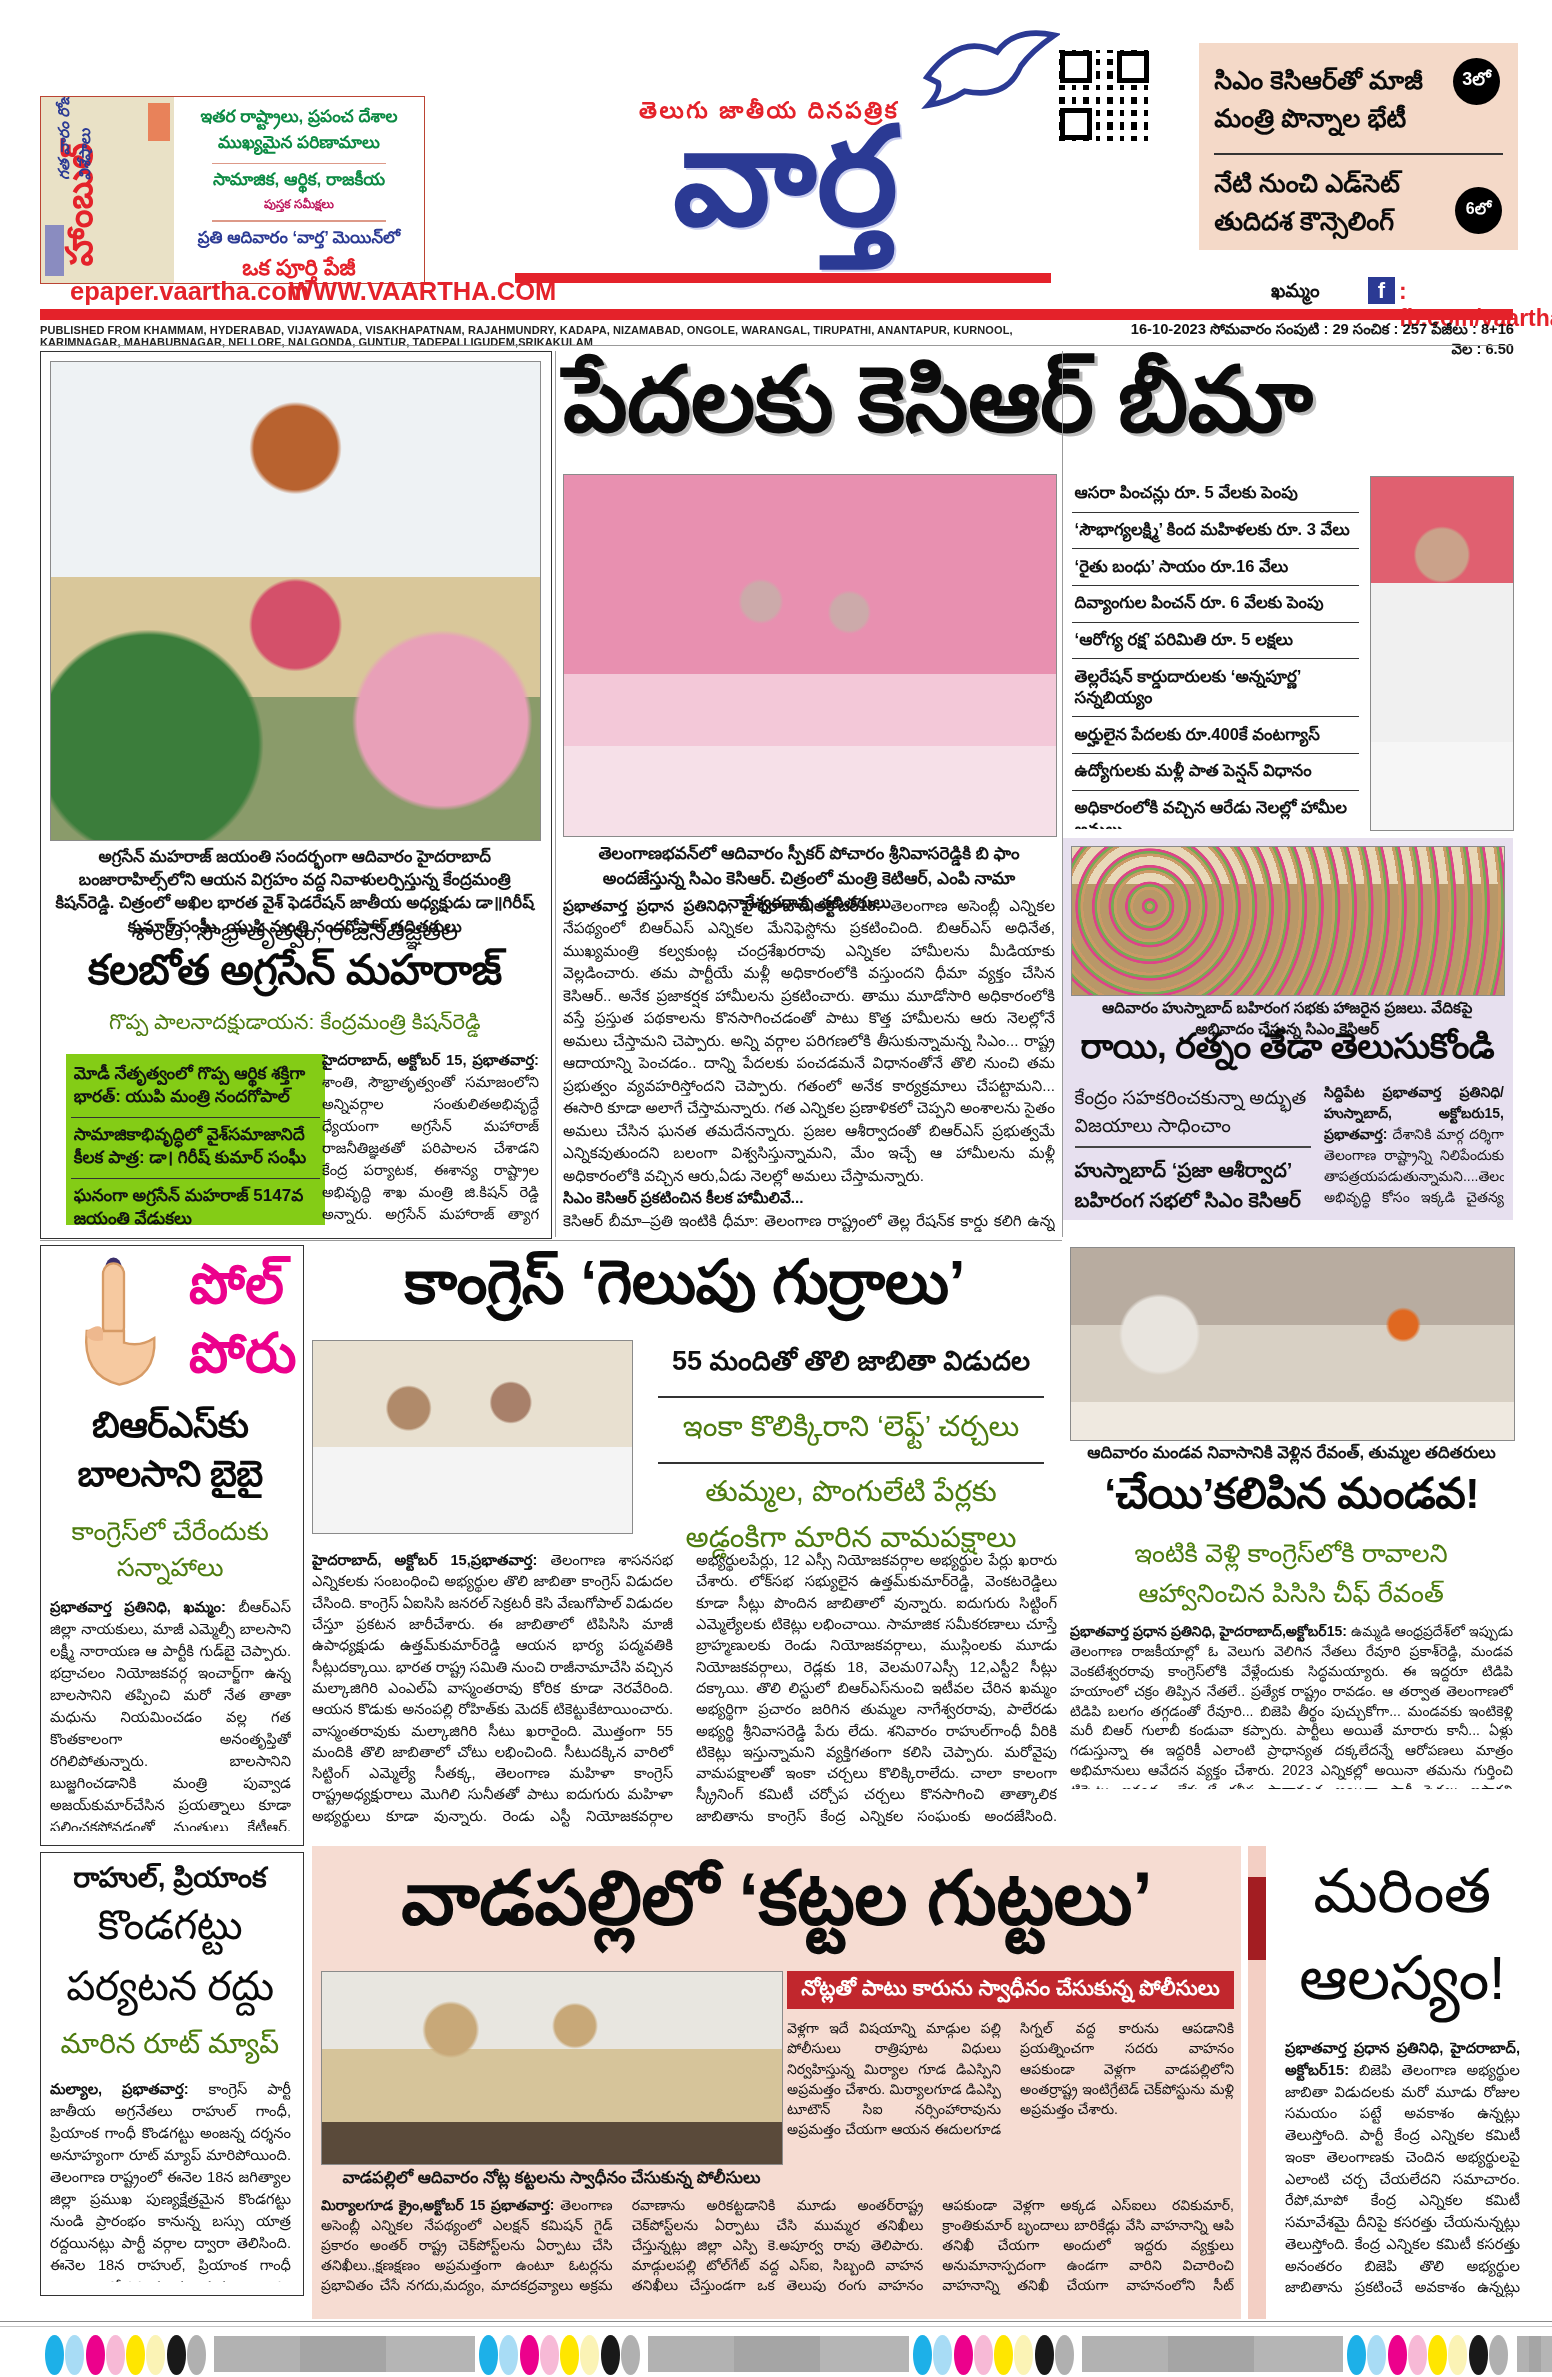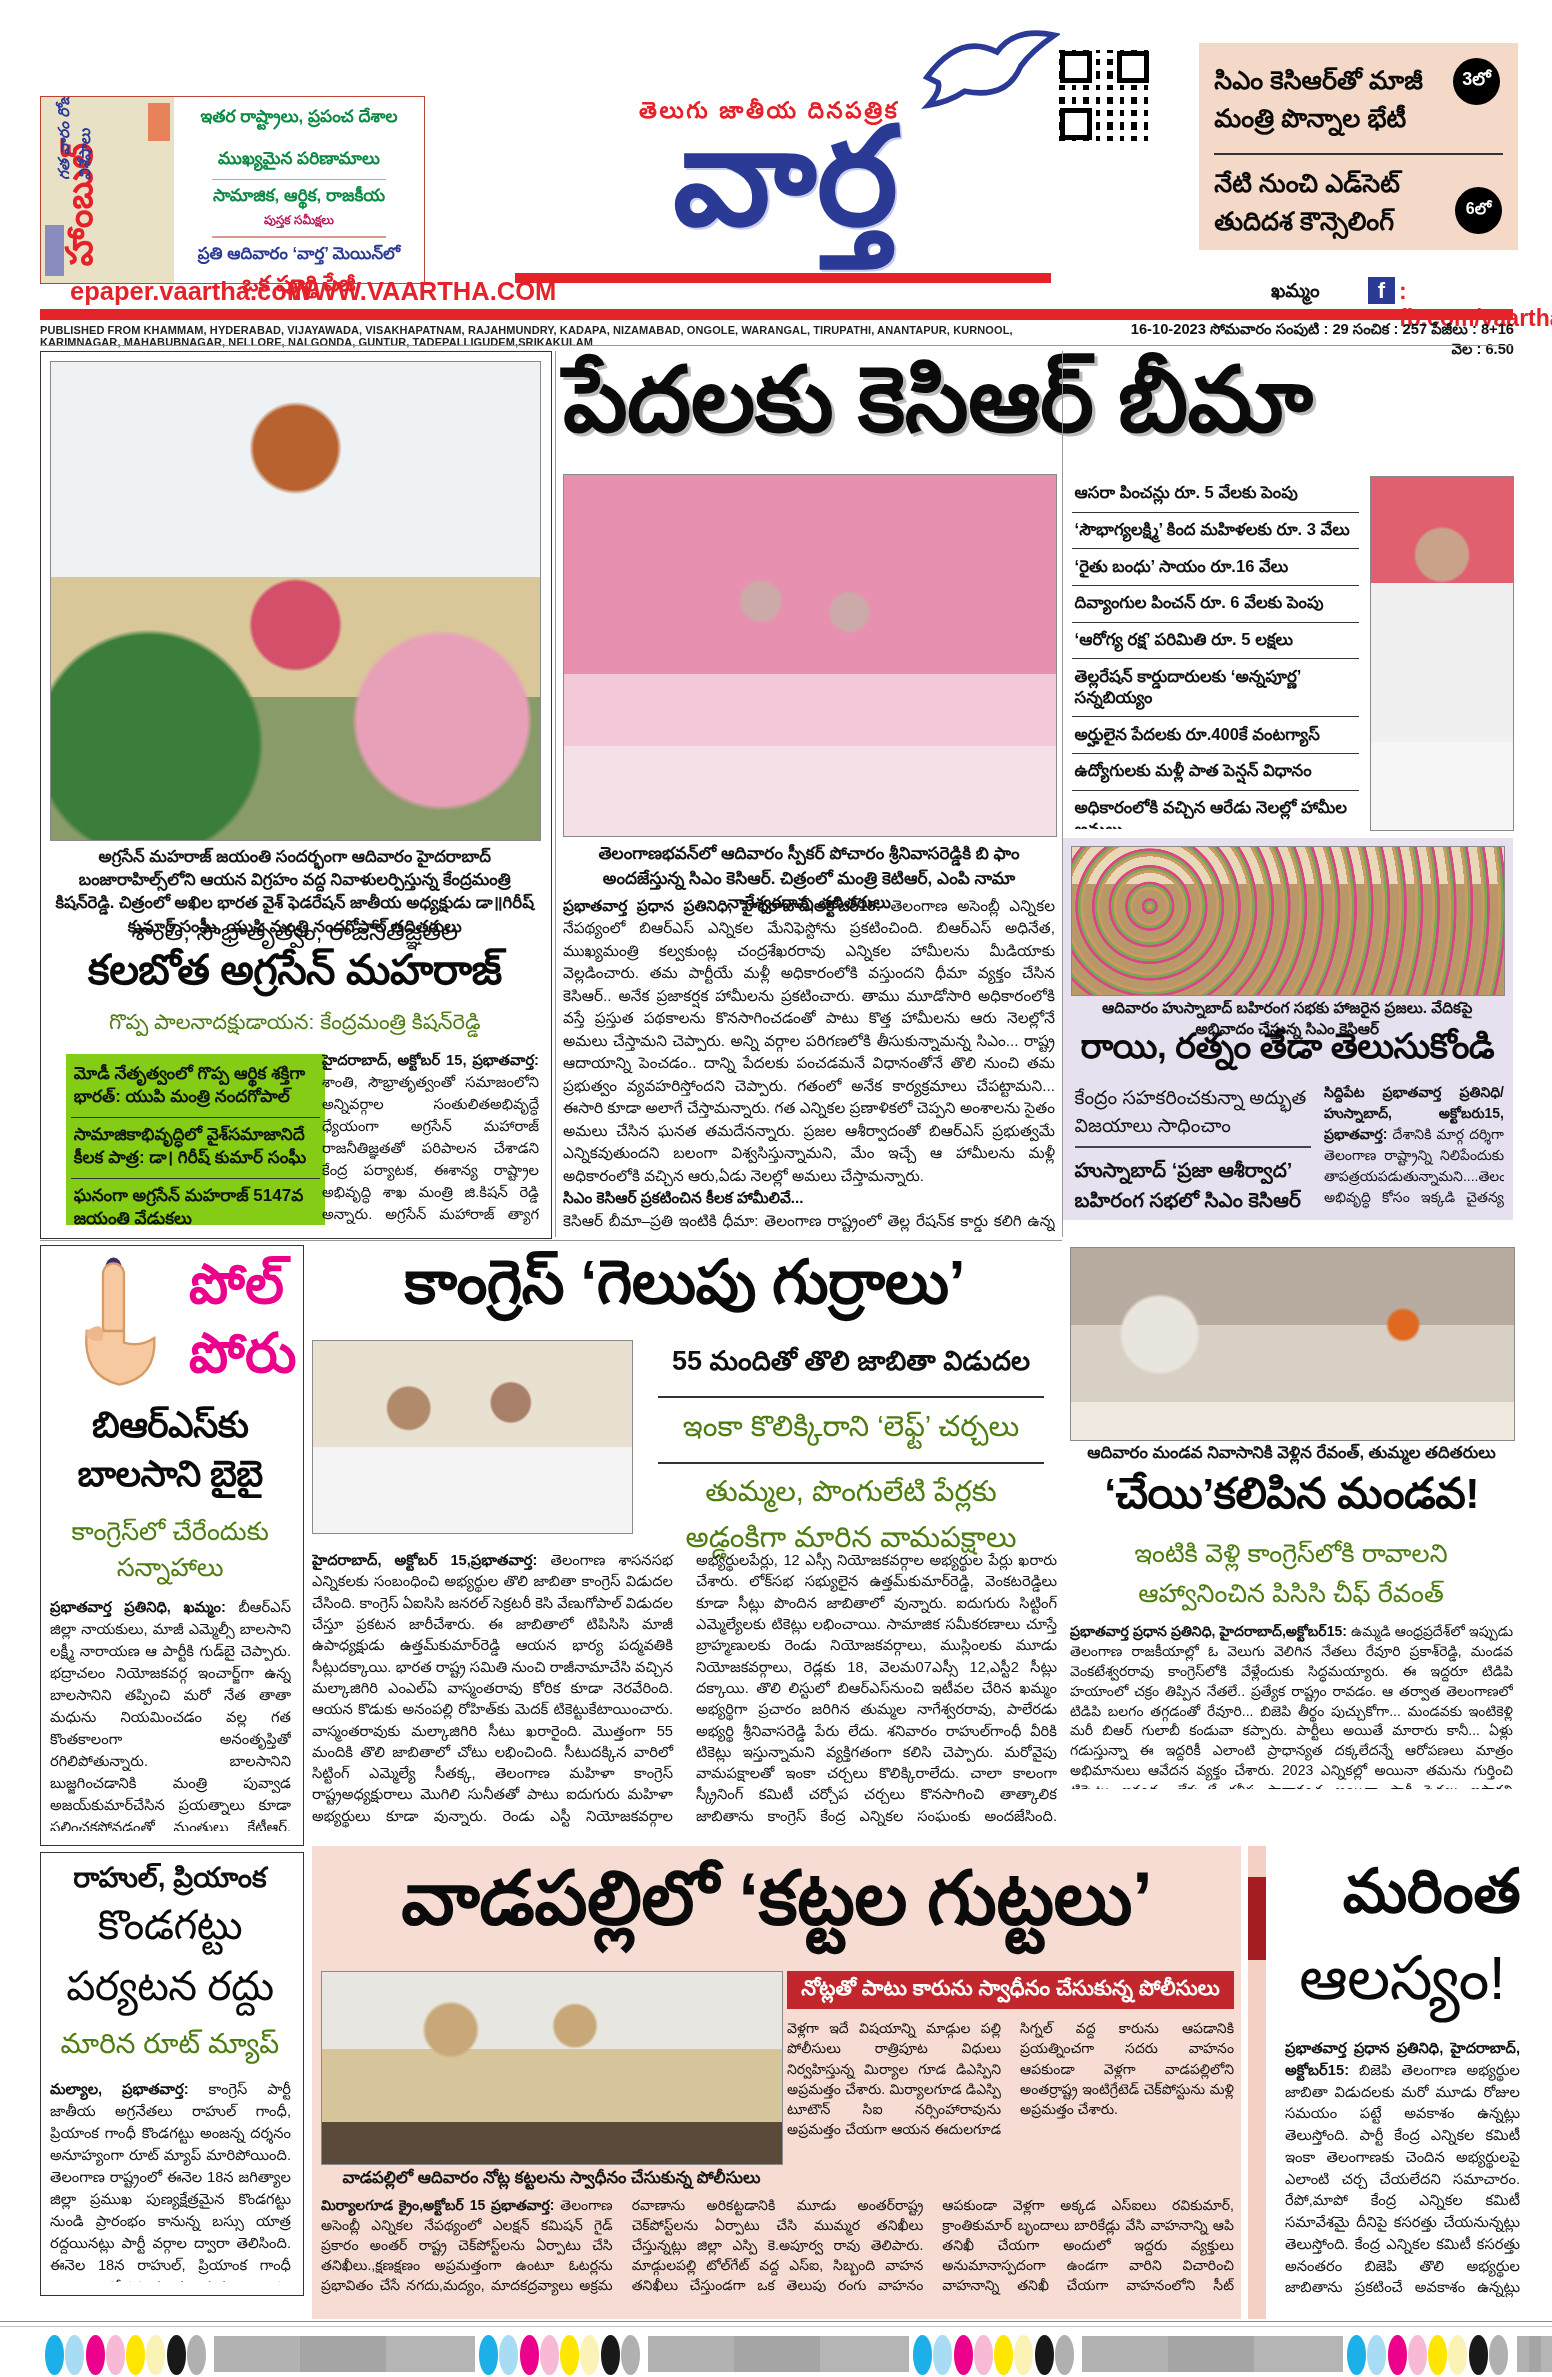--- a/index.html
+++ b/index.html
@@ -38,21 +38,21 @@
 
   <div class="abs boxed" style="left:40px;top:96px;width:383px;height:186px;border-color:#b43;display:flex;">
     <div class="abs" style="left:0;top:0;width:133px;height:100%;background:#e9e1c6;border-right:1.9px solid #b43;overflow:hidden;">
       <div class="abs" style="left:107px;top:6.4px;width:22px;height:38px;background:#e8825a;"></div>
       <div class="abs" style="left:3.8px;top:128px;width:19px;height:51px;background:#8a8cc0;"></div>
       <div class="abs" style="left:-40px;top:82px;width:166px;transform:rotate(-90deg);color:#e4222a;font-weight:bold;font-size:37px;text-align:center;">హాంబుల్</div>
       <div class="abs" style="left:14px;top:83px;width:160px;transform:rotate(-90deg);transform-origin:left top;color:#2b3a94;font-weight:bold;font-size:15.3px;font-style:italic;">గత వారం రోజులపై విశేషాలు</div>
     </div>
     <div class="abs center" style="left:133px;top:0;width:250px;height:100%;background:#fff;">
       <div style="color:#0c8a43;font-weight:bold;font-size:17px;margin-top:10.2px;">ఇతర రాష్ట్రాలు, ప్రపంచ దేశాల</div>
-      <div style="color:#0c8a43;font-weight:bold;font-size:17px;margin-top:19px;">ముఖ్యమైన పరిణామాలు</div>
+      <div style="color:#0c8a43;font-weight:bold;font-size:17px;margin-top:3px;">ముఖ్యమైన పరిణామాలు</div>
       <div style="height:1.3px;background:#d98;margin:6.4px 38px;"></div>
       <div style="color:#0c8a43;font-weight:bold;font-size:17px;">సామాజిక, ఆర్థిక, రాజకీయ</div>
       <div style="color:#be185d;font-weight:bold;font-size:12px;margin-top:3.8px;">పుస్తక సమీక్షలు</div>
       <div style="height:1.3px;background:#d98;margin:6.4px 38px;"></div>
       <div style="color:#2b3a94;font-weight:bold;font-size:16.6px;">ప్రతి ఆదివారం ‘వార్త’ మెయిన్‌లో</div>
       <div style="color:#e4222a;font-weight:bold;font-size:22px;margin-top:3.8px;">ఒక పూర్తి పేజీ</div>
     </div>
   </div>
 
   <div class="abs" style="left:639px;top:97px;width:307px;color:#e4222a;font-weight:bold;font-size:23px;letter-spacing:2.6px;">తెలుగు జాతీయ దినపత్రిక</div>
@@ -239,21 +239,21 @@
     </p>
     <div class="abs cap center" style="left:19px;top:322px;width:441px;font-size:16.6px;">వాడపల్లిలో ఆదివారం నోట్ల కట్టలను స్వాధీనం చేసుకున్న పోలీసులు</div>
     <p class="abs body-text" style="left:9px;top:350px;width:913px;height:114px;font-size:14px;line-height:1.42;margin:0;column-count:3;column-gap:19px;">
       <b>మిర్యాలగూడ క్రైం,అక్టోబర్ 15 ప్రభాతవార్త:</b>
       <span>తెలంగాణ అసెంబ్లీ ఎన్నికల నేపథ్యంలో ఎలక్షన్ కమిషన్ గైడ్ ప్రకారం అంతర్ రాష్ట్ర చెక్‌పోస్ట్‌లను ఏర్పాటు చేసి తనిఖీలు.,క్షణక్షణం అప్రమత్తంగా ఉంటూ ఓటర్లను ప్రభావితం చేసే నగదు,మద్యం, మాదకద్రవ్యాలు అక్రమ రవాణాను అరికట్టడానికి మూడు అంతర్‌రాష్ట్ర చెక్‌పోస్ట్‌లను ఏర్పాటు చేసి ముమ్మర తనిఖీలు చేస్తున్నట్లు జిల్లా ఎస్పి కె.అపూర్వ రావు తెలిపారు. మాడ్గులపల్లి టోల్‌గేట్ వద్ద ఎస్ఐ, సిబ్బంది వాహన తనిఖీలు చేస్తుండగా ఒక తెలుపు రంగు వాహనం ఆపకుండా వెళ్లగా అక్కడ ఎస్ఐలు రవికుమార్, క్రాంతికుమార్ బృందాలు బారికేడ్లు వేసి వాహనాన్ని ఆపి తనిఖీ చేయగా అందులో ఇద్దరు వ్యక్తులు అనుమానాస్పదంగా ఉండగా వారిని విచారించి వాహనాన్ని తనిఖీ చేయగా వాహనంలోని సీట్ కిందభాగంలో రహస్య గదులు తయారు చేసుకొని అందులో 3 కోట్ల నాలుగు లక్షల రూపాయలు అక్రమగా డబ్బు దాచినట్లు గుర్తించడం జరిగిందన్నారు.అనుమానితులు విపుల్‌కుమార్, అమరేసిన్హ్‌జాలా ర్యాష్ డ్రైవింగ్ హైవేపై ప్రయాణికుడికి ప్రమాదం కలిగించడం, తనిఖీ చేసే పోలీస్‌అధికారికి విధేయత చూపకపోవడం వాహన రూపం మార్చి ప్రత్యేకమైన చాంబర్ ఏర్పాటు చేసినందుకు వివిధ సెక్షన్ల కిందకేసులు నమోదు చేసినట్లు ఎస్పి అపూర్వరావు తెలిపారు.డిఎస్పి వెంకటగిరి ఆధ్వర్యంలో సిఐలు నర్సింహారావు, సత్య నారాయణ, ఎస్ఐలు రవికుమార్, క్రాంతికుమార్, సిబ్బందిని ఎస్పి అభినందించారు. కాగా ఎన్నికలు జరగనున్న నేపథ్యంలో జిల్లా ప్రజలు తమ ఓటుహక్కును స్వేచ్ఛగా వినియోగించుకునేందుకు ఓటర్లు ఎలాంటి ప్రలోభాలకు గురి కాకుండా పటిష్ట చర్యలు తీసుకుంటున్నామని, దీనిలో భాగంగా ఇప్పటి వరకు 2800 మందిని బైండోవర్ చేయడం జరిగిందని జిల్లా ఎస్పి అపూర్వరావు తెలిపారు. ఎవరైనా ఎన్నికల కోడ్ ఉల్లంగించి శాంతిభద్రతలకు విఘాతం కల్పిస్తే డయల్ 100గాని సంబంధిత పోలీస్ అధికారులకు తెలియజేయాలన్నారు. ఎన్నికల కోడ్ నేపథ్యంలో జిల్లా పోలీస్ ప్రత్యేక నిఘా ఏర్పాటు చేసి ఇప్పటి వరకు రూ.7.39 కోట్ల నగదు, 40లక్షల విలువ గల మద్యం, 1.71 కోట్ల విలువ గల గంజాయి, 80 లక్షల విలువ గల గోల్డ్ పట్టుకున్నట్లు తెలిపారు.</span>
     </p>
   </div>
 
   <div class="abs" style="left:1248px;top:1846px;width:18px;height:473px;background:#f3cfc4;"></div>
   <div class="abs" style="left:1248px;top:1877px;width:18px;height:83px;background:#a31d22;"></div>
-  <div class="abs headline center" style="left:1284px;top:1856px;width:236px;font-size:61px;font-weight:bold;text-align:right;">మరింత</div>
+  <div class="abs headline center" style="left:1284px;top:1856px;width:236px;font-size:61px;font-weight:normal;">మరింత</div>
   <div class="abs headline center" style="left:1284px;top:1943px;width:236px;font-size:61px;font-weight:normal;">ఆలస్యం!</div>
   <p class="abs body-text" style="left:1285px;top:2038px;width:235px;height:261px;font-size:14.7px;line-height:1.48;margin:0;">
     <b>ప్రభాతవార్త ప్రధాన ప్రతినిధి, హైదరాబాద్, అక్టోబర్15:</b>
     <span>బిజెపి తెలంగాణ అభ్యర్థుల జాబితా విడుదలకు మరో మూడు రోజుల సమయం పట్టే అవకాశం ఉన్నట్లు తెలుస్తోంది. పార్టీ కేంద్ర ఎన్నికల కమిటీ ఇంకా తెలంగాణకు చెందిన అభ్యర్థులపై ఎలాంటి చర్చ చేయలేదని సమాచారం. రేపో,మాపో కేంద్ర ఎన్నికల కమిటీ సమావేశమై దీనిపై కసరత్తు చేయనున్నట్లు తెలుస్తోంది. కేంద్ర ఎన్నికల కమిటీ కసరత్తు అనంతరం బిజెపి తొలి అభ్యర్థుల జాబితాను ప్రకటించే అవకాశం ఉన్నట్లు పార్టీ వర్గాలు తెలిపాయి. దీంతో కమలం పార్టీ టికెట్ ఆశిస్తున్న వారంతా ఉత్కంఠతో ఎదురు చూస్తున్నారు. మరోవైపు ఎన్నికల వేళ పకడ్బందీ మేనిఫెస్టోతో ముందుకెళ్లేలా కాషాయ దళం కసరత్తు చేస్తోంది. విద్య,ఆరోగ్యం,నిరుద్యోగం,ప్రభుత్వ ఉద్యోగుల సంక్షేమం,సేద్యం,సాగునీరు,</span>
     
   </p>
 
   <div class="hairline-h" style="left:0px;top:2321px;width:1552px;background:#8a8a8a;"></div>
   <div class="hairline-h" style="left:0px;top:2326px;width:1552px;background:#c2c2c2;"></div>
 

